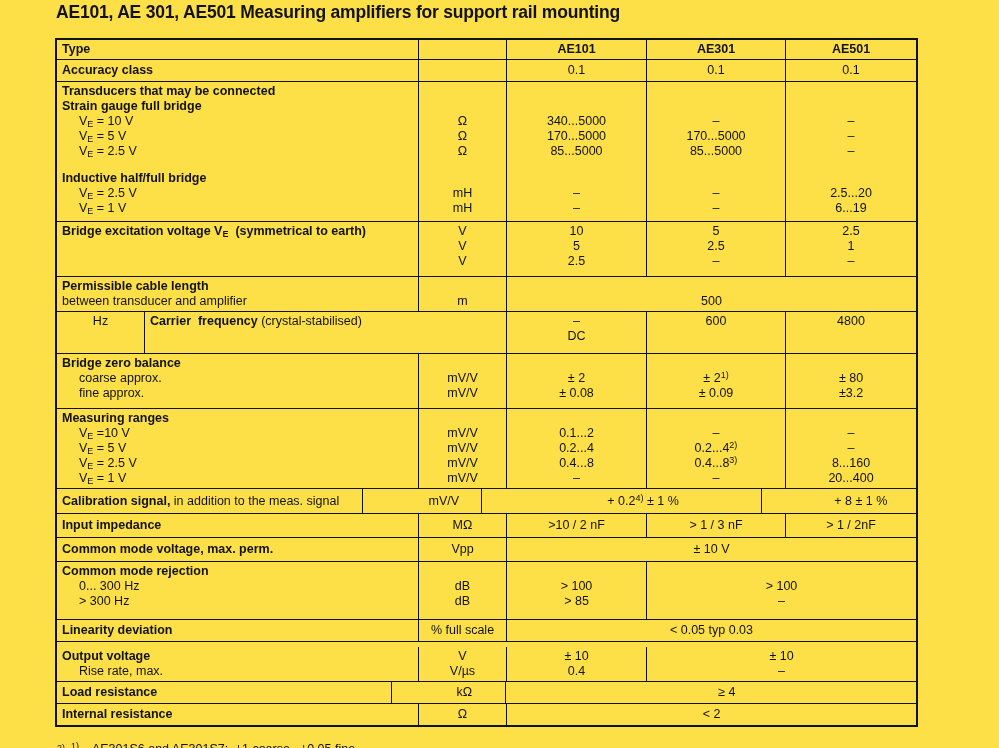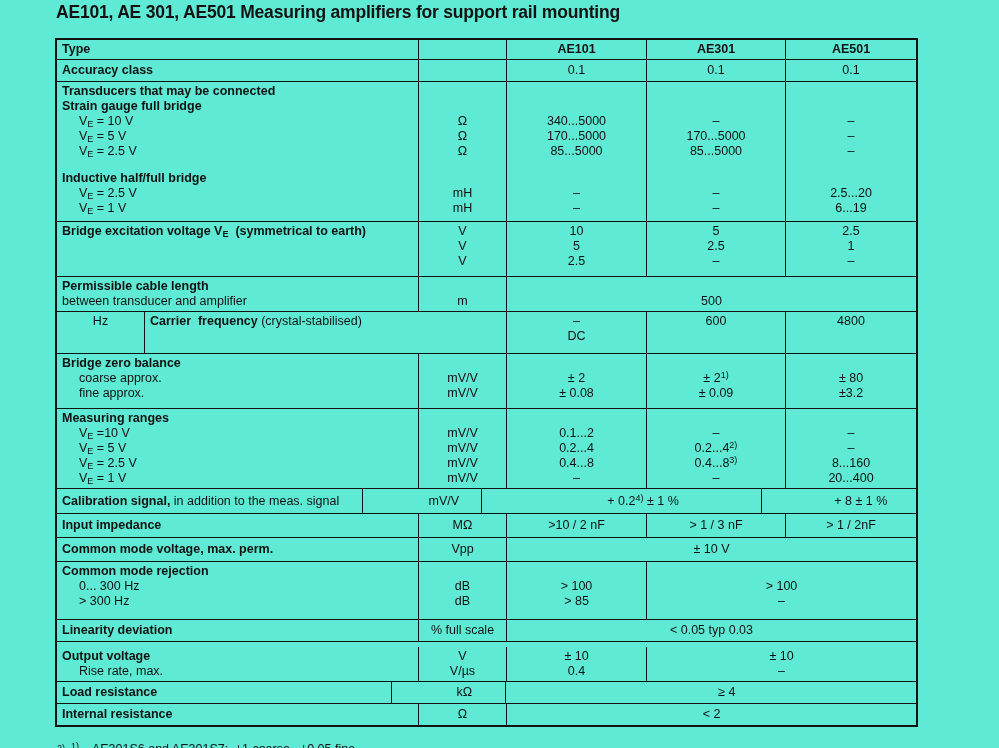--- a/index.html
+++ b/index.html
@@ -1,20 +1,20 @@
 <!DOCTYPE html>
 <html><head>
 <meta charset="utf-8">
 <style>
   html,body{margin:0;padding:0;background:#fff;}
   body{
     width:999px;height:748px;overflow:hidden;
     font-family:"Liberation Sans",sans-serif;color:#121212;
   }
-  .page{position:relative;width:999px;height:748px;background:#5eead4;}
+  .page{position:relative;width:999px;height:748px;background:#fde047;}
   .title{
     position:absolute;left:56px;top:2px;margin:0;
     font-size:17.5px;font-weight:700;letter-spacing:-0.2px;white-space:pre;
   }
   .tbl{
     position:absolute;left:55px;top:38px;width:863px;
     border:2px solid #121212;box-sizing:border-box;
     font-size:12.5px;line-height:15px;
   }
   .row{display:flex;border-bottom:1.5px solid #121212;box-sizing:border-box;}

